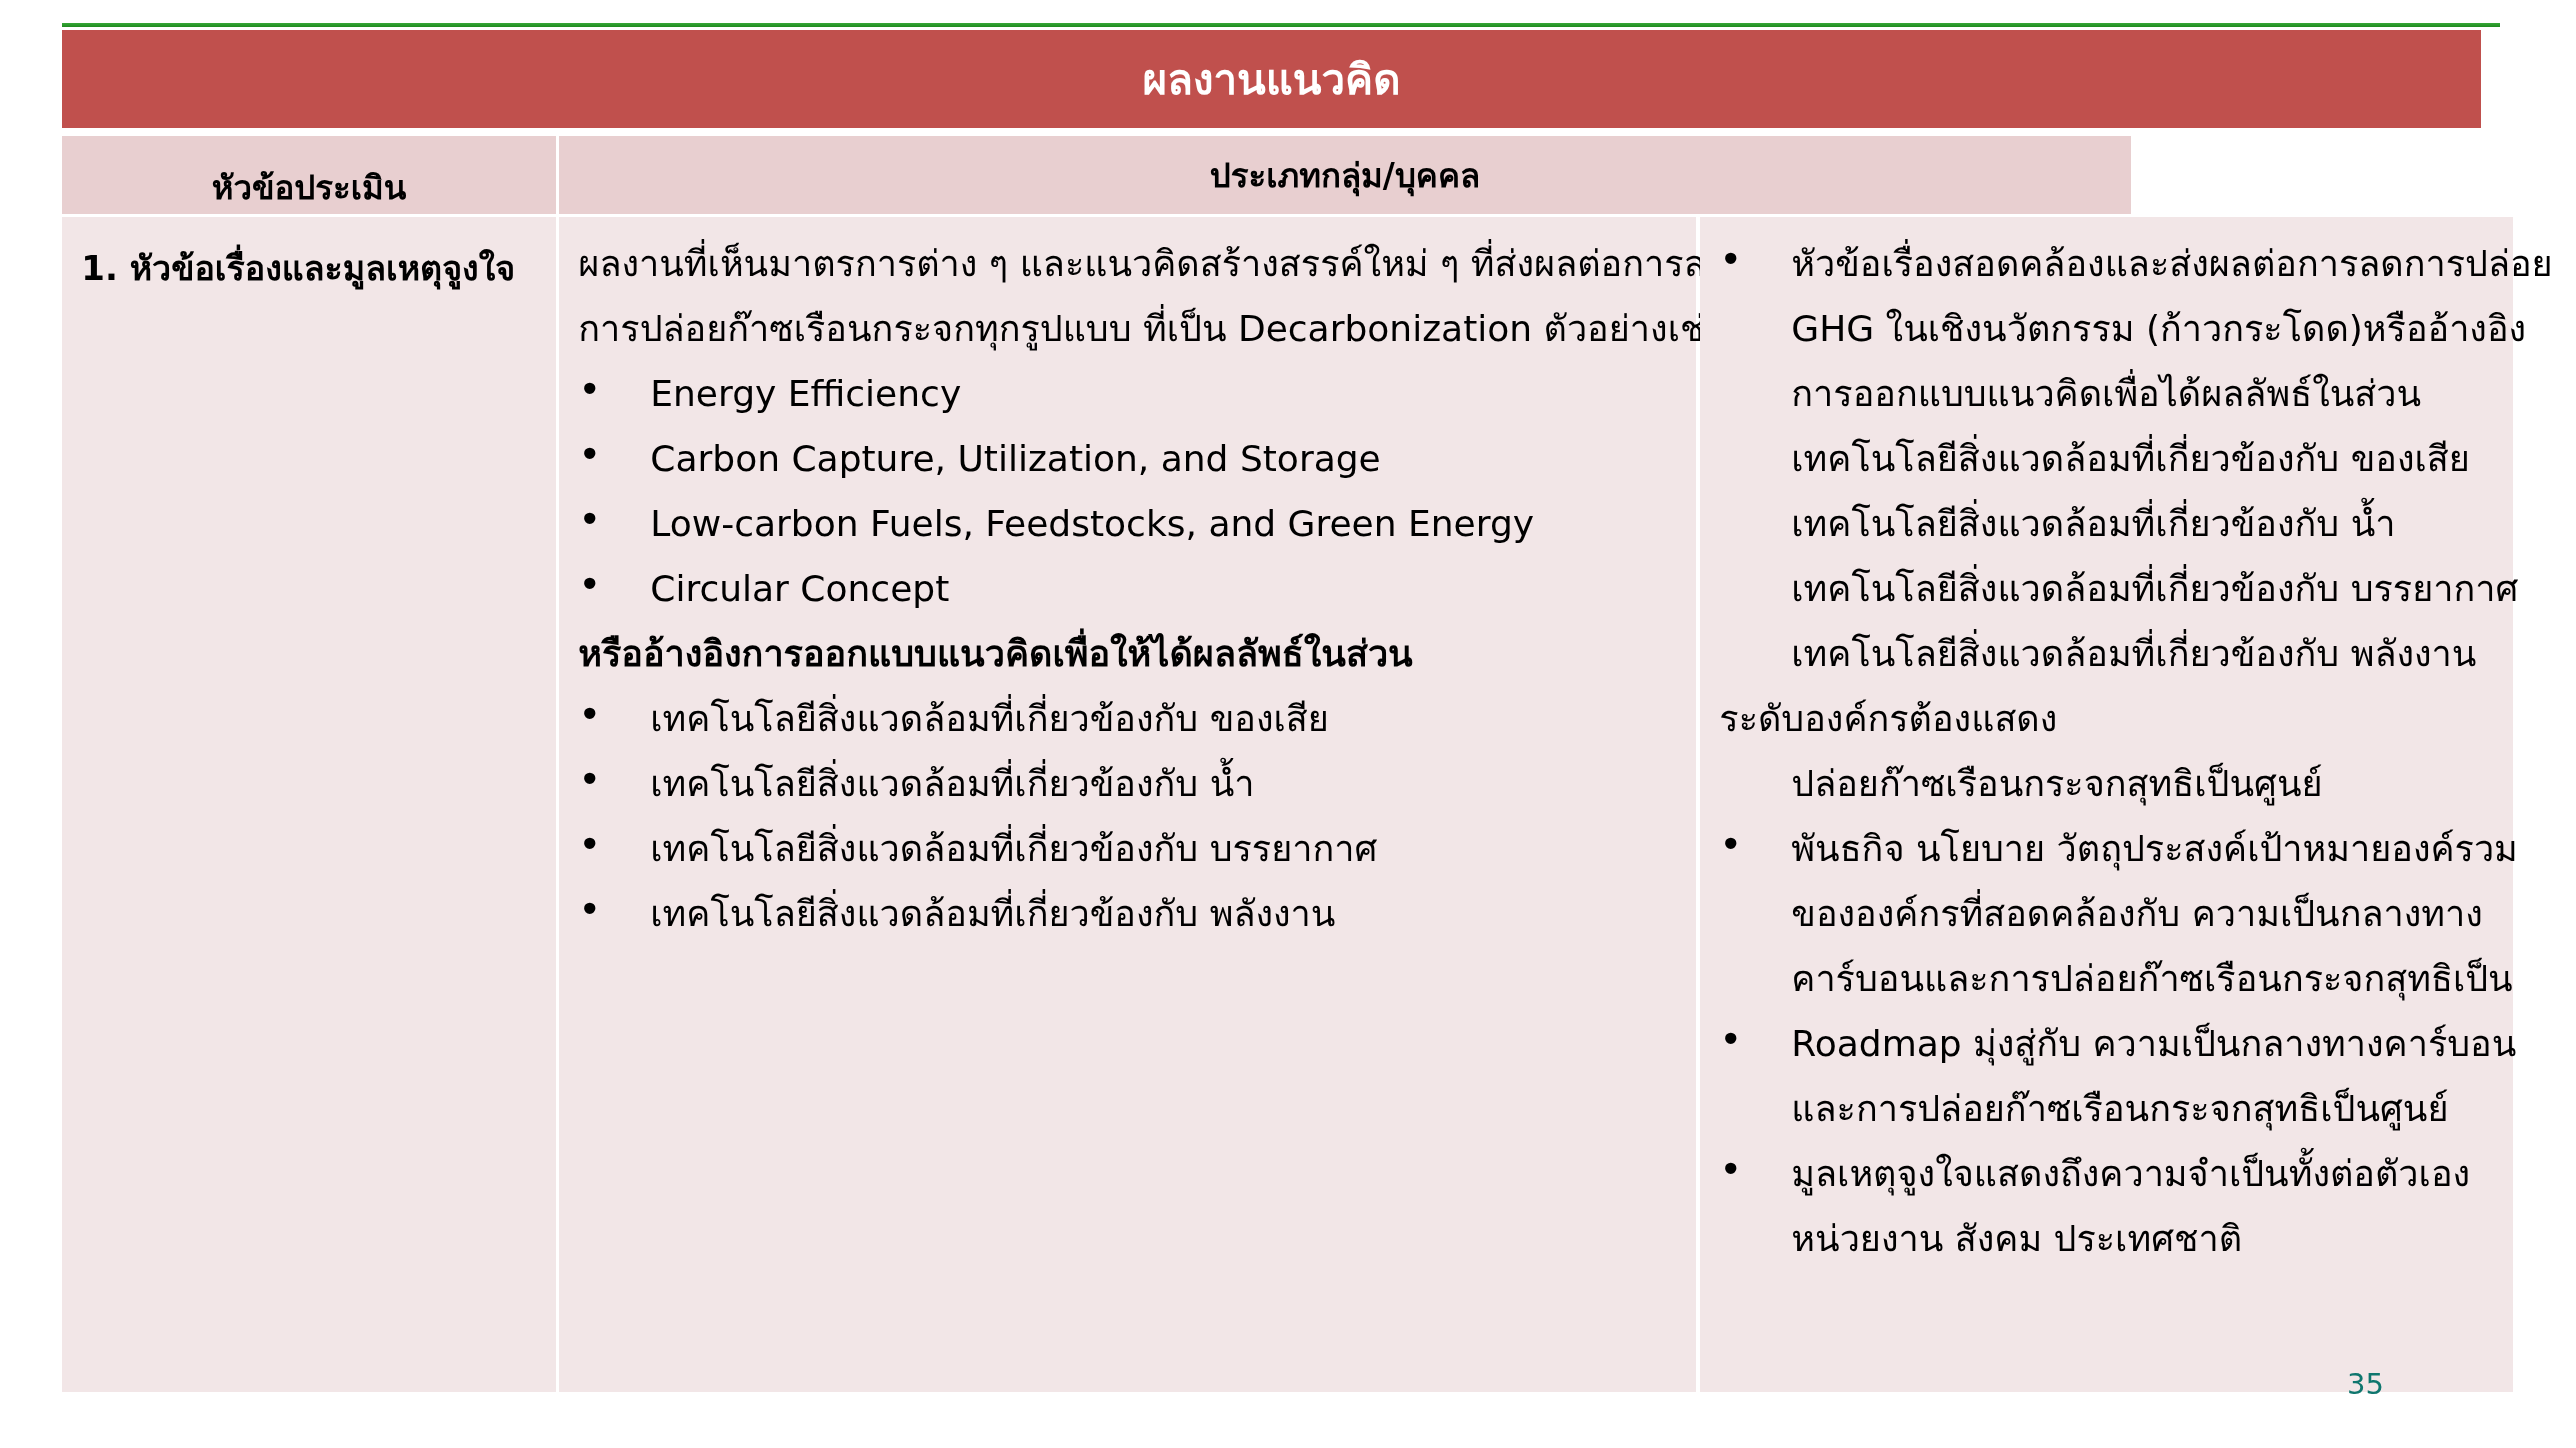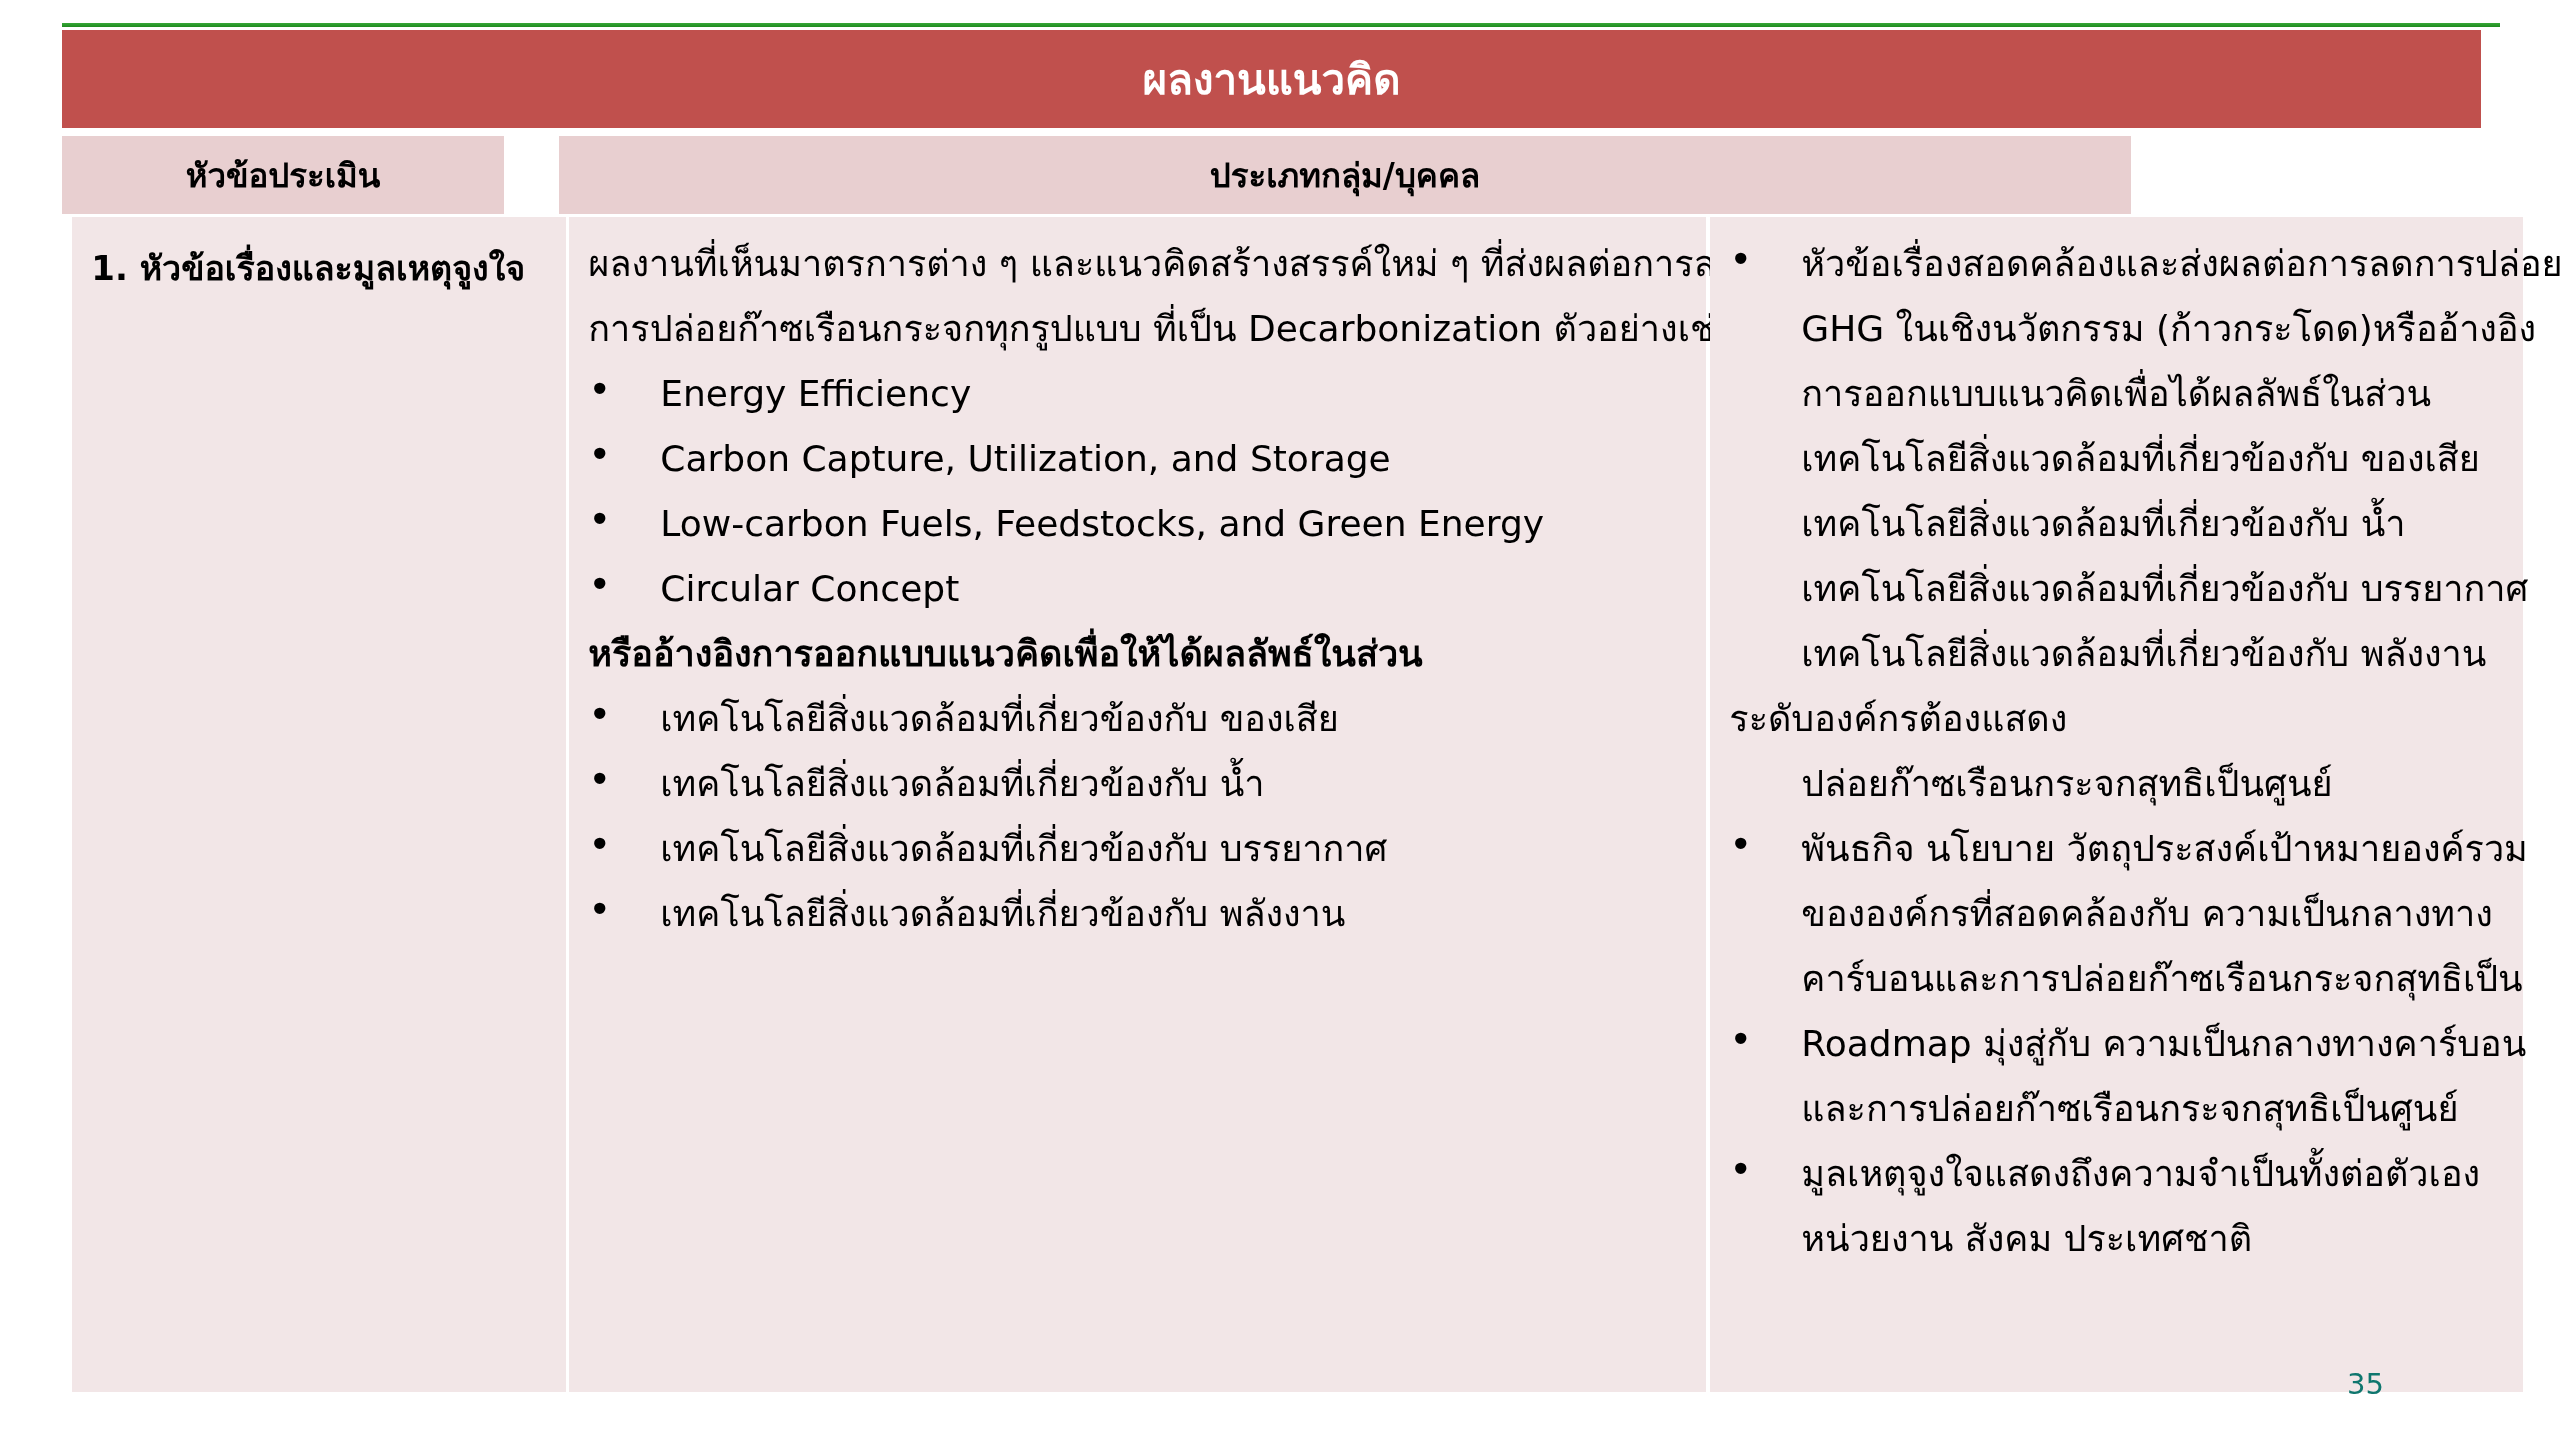--- a/index.html
+++ b/index.html
@@ -7,23 +7,23 @@
     width:2576px; height:1449px; background:#ffffff; position:relative; overflow:hidden;
     font-family:"DejaVu Sans","Liberation Sans",sans-serif; color:#000;
   }
   .green-line { position:absolute; left:62px; top:23px; width:2438px; height:3.9px; background:linear-gradient(#37a837,#1f8a1f); }
   .title-band {
     position:absolute; left:62px; top:30px; width:2419px; height:98px; background:#c0504d;
     display:flex; align-items:center; justify-content:center;
   }
   .title-band span { color:#fff; font-size:42px; font-weight:bold; }
   .hdr { position:absolute; top:136px; height:78px; background:#e8cfd0; display:flex; align-items:center; justify-content:center; font-size:33px; font-weight:bold; }
-  .hdr-col1 { left:62px; width:442px; }
+  .hdr-col1 { left:62px; width:494px;align-items:flex-end; }
   .hdr-col2 { left:559px; width:1572px; }
-  .cell { position:absolute; top:217px; height:1175px; background:#f2e6e7; box-sizing:border-box;margin-left:10px; }
+  .cell { position:absolute; top:217px; height:1175px; background:#f2e6e7; box-sizing:border-box; }
   .c1 { left:62px; width:494px; padding:19.3px 0 0 19.3px; }
   .c2 { left:559px; width:1137px; padding:13.5px 0 0 19.3px; }
   .c3 { left:1700px; width:813px; padding:13.5px 0 0 19.3px; }
   .line { font-size:36px; line-height:65px; white-space:nowrap; }
   .bold { font-weight:bold; }
   .bl { position:relative; padding-left:72px; }
   .bl::before { content:"\2022"; position:absolute; left:0; top:-3.9px; font-size:39px; }
   .ind { padding-left:72px; }
   .c1 .line { font-size:34px; font-weight:bold; }
   .page-num { position:absolute; left:2347px; top:1367px; font-size:29px; color:#0f766e; }

